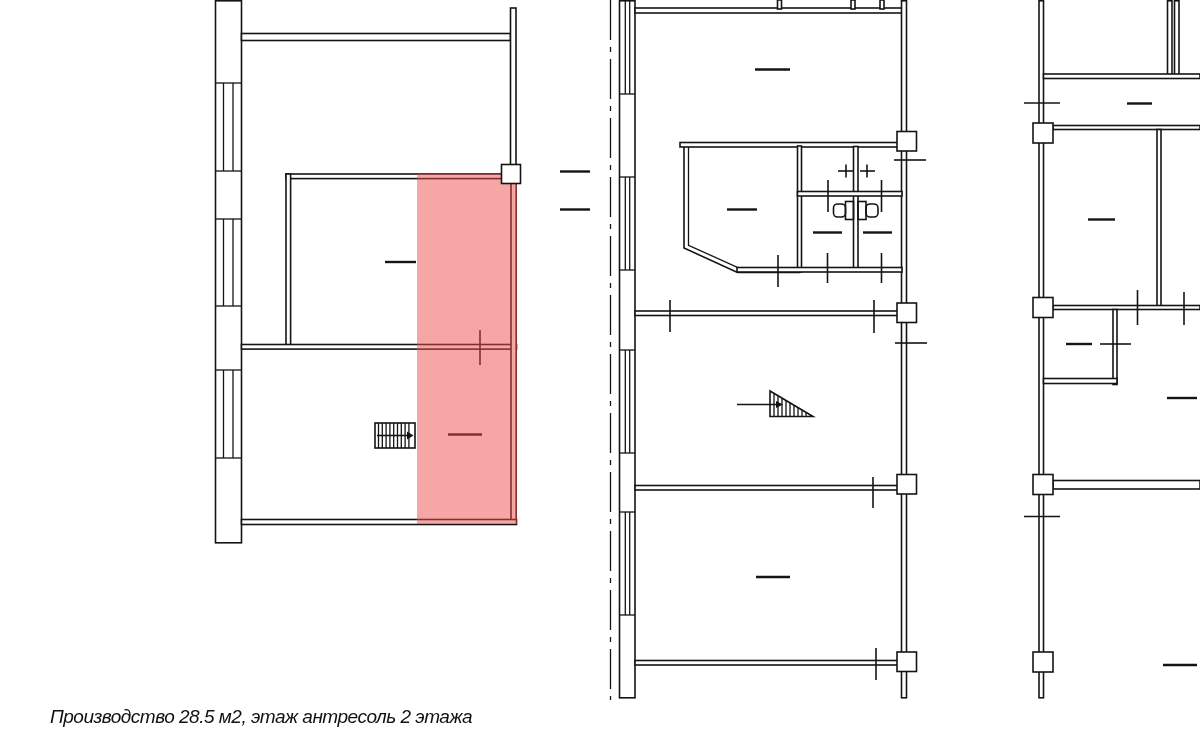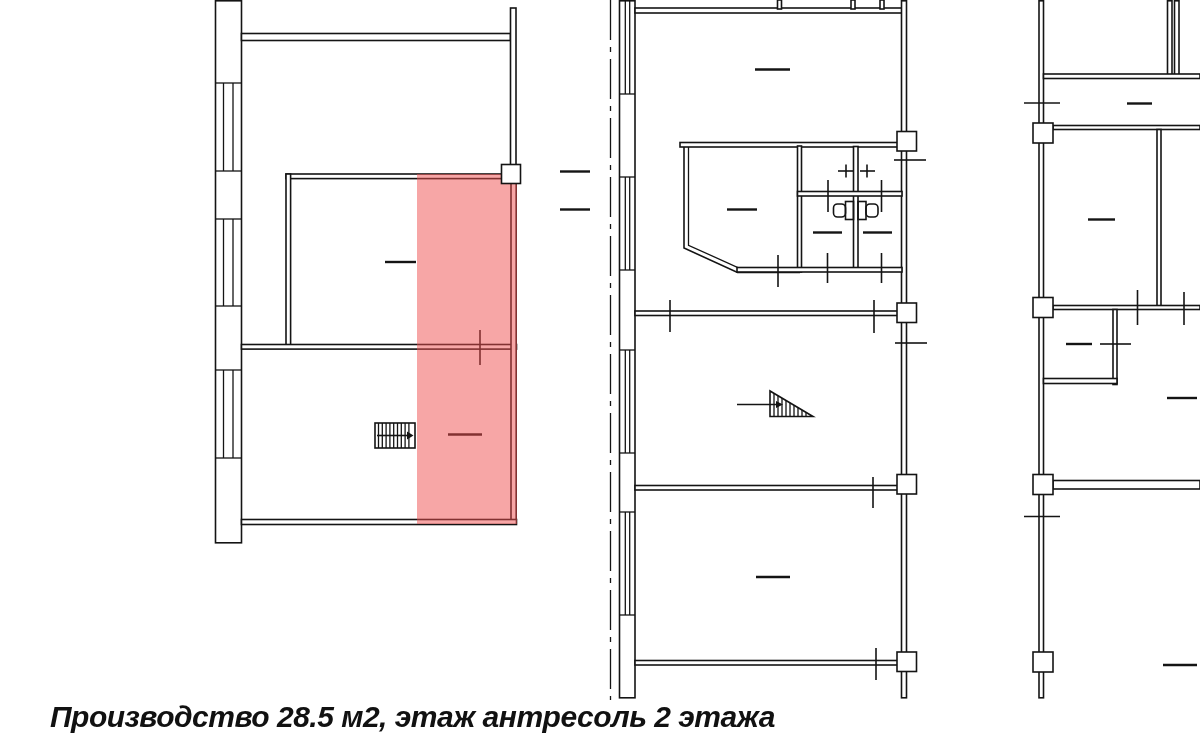--- a/index.html
+++ b/index.html
@@ -10,22 +10,22 @@
   }
   .stage { position:absolute; left:0; top:0; width:1200px; height:745px; }
   svg { display:block; }
   .ln   { stroke:var(--line); stroke-width:1.6; fill:none; }
   .thin { stroke:var(--line); stroke-width:1.3; fill:none; }
   .bx   { fill:#ffffff; stroke:var(--line); stroke-width:1.6; }
   .dash { stroke:var(--line); stroke-width:2.4; fill:none; }
   .axis { stroke:var(--line); stroke-width:1.3; fill:none; stroke-dasharray:40 7 5 7; }
   .caption {
     position:absolute; left:50px; top:700px; width:1100px;
-    font-style:italic; font-size:30px; line-height:34px; color:#111;
-    letter-spacing:-0.5px; white-space:nowrap;font-weight:bold;
+    font-style:italic; font-size:19px; line-height:34px; color:#111;
+    letter-spacing:-0.5px; white-space:nowrap;
   }
 </style>
 </head>
 <body style="background: rgb(255, 255, 255);">
 
 <div class="stage">
 <svg width="1200" height="745" viewBox="0 0 1200 745">
 
   <g>
 

